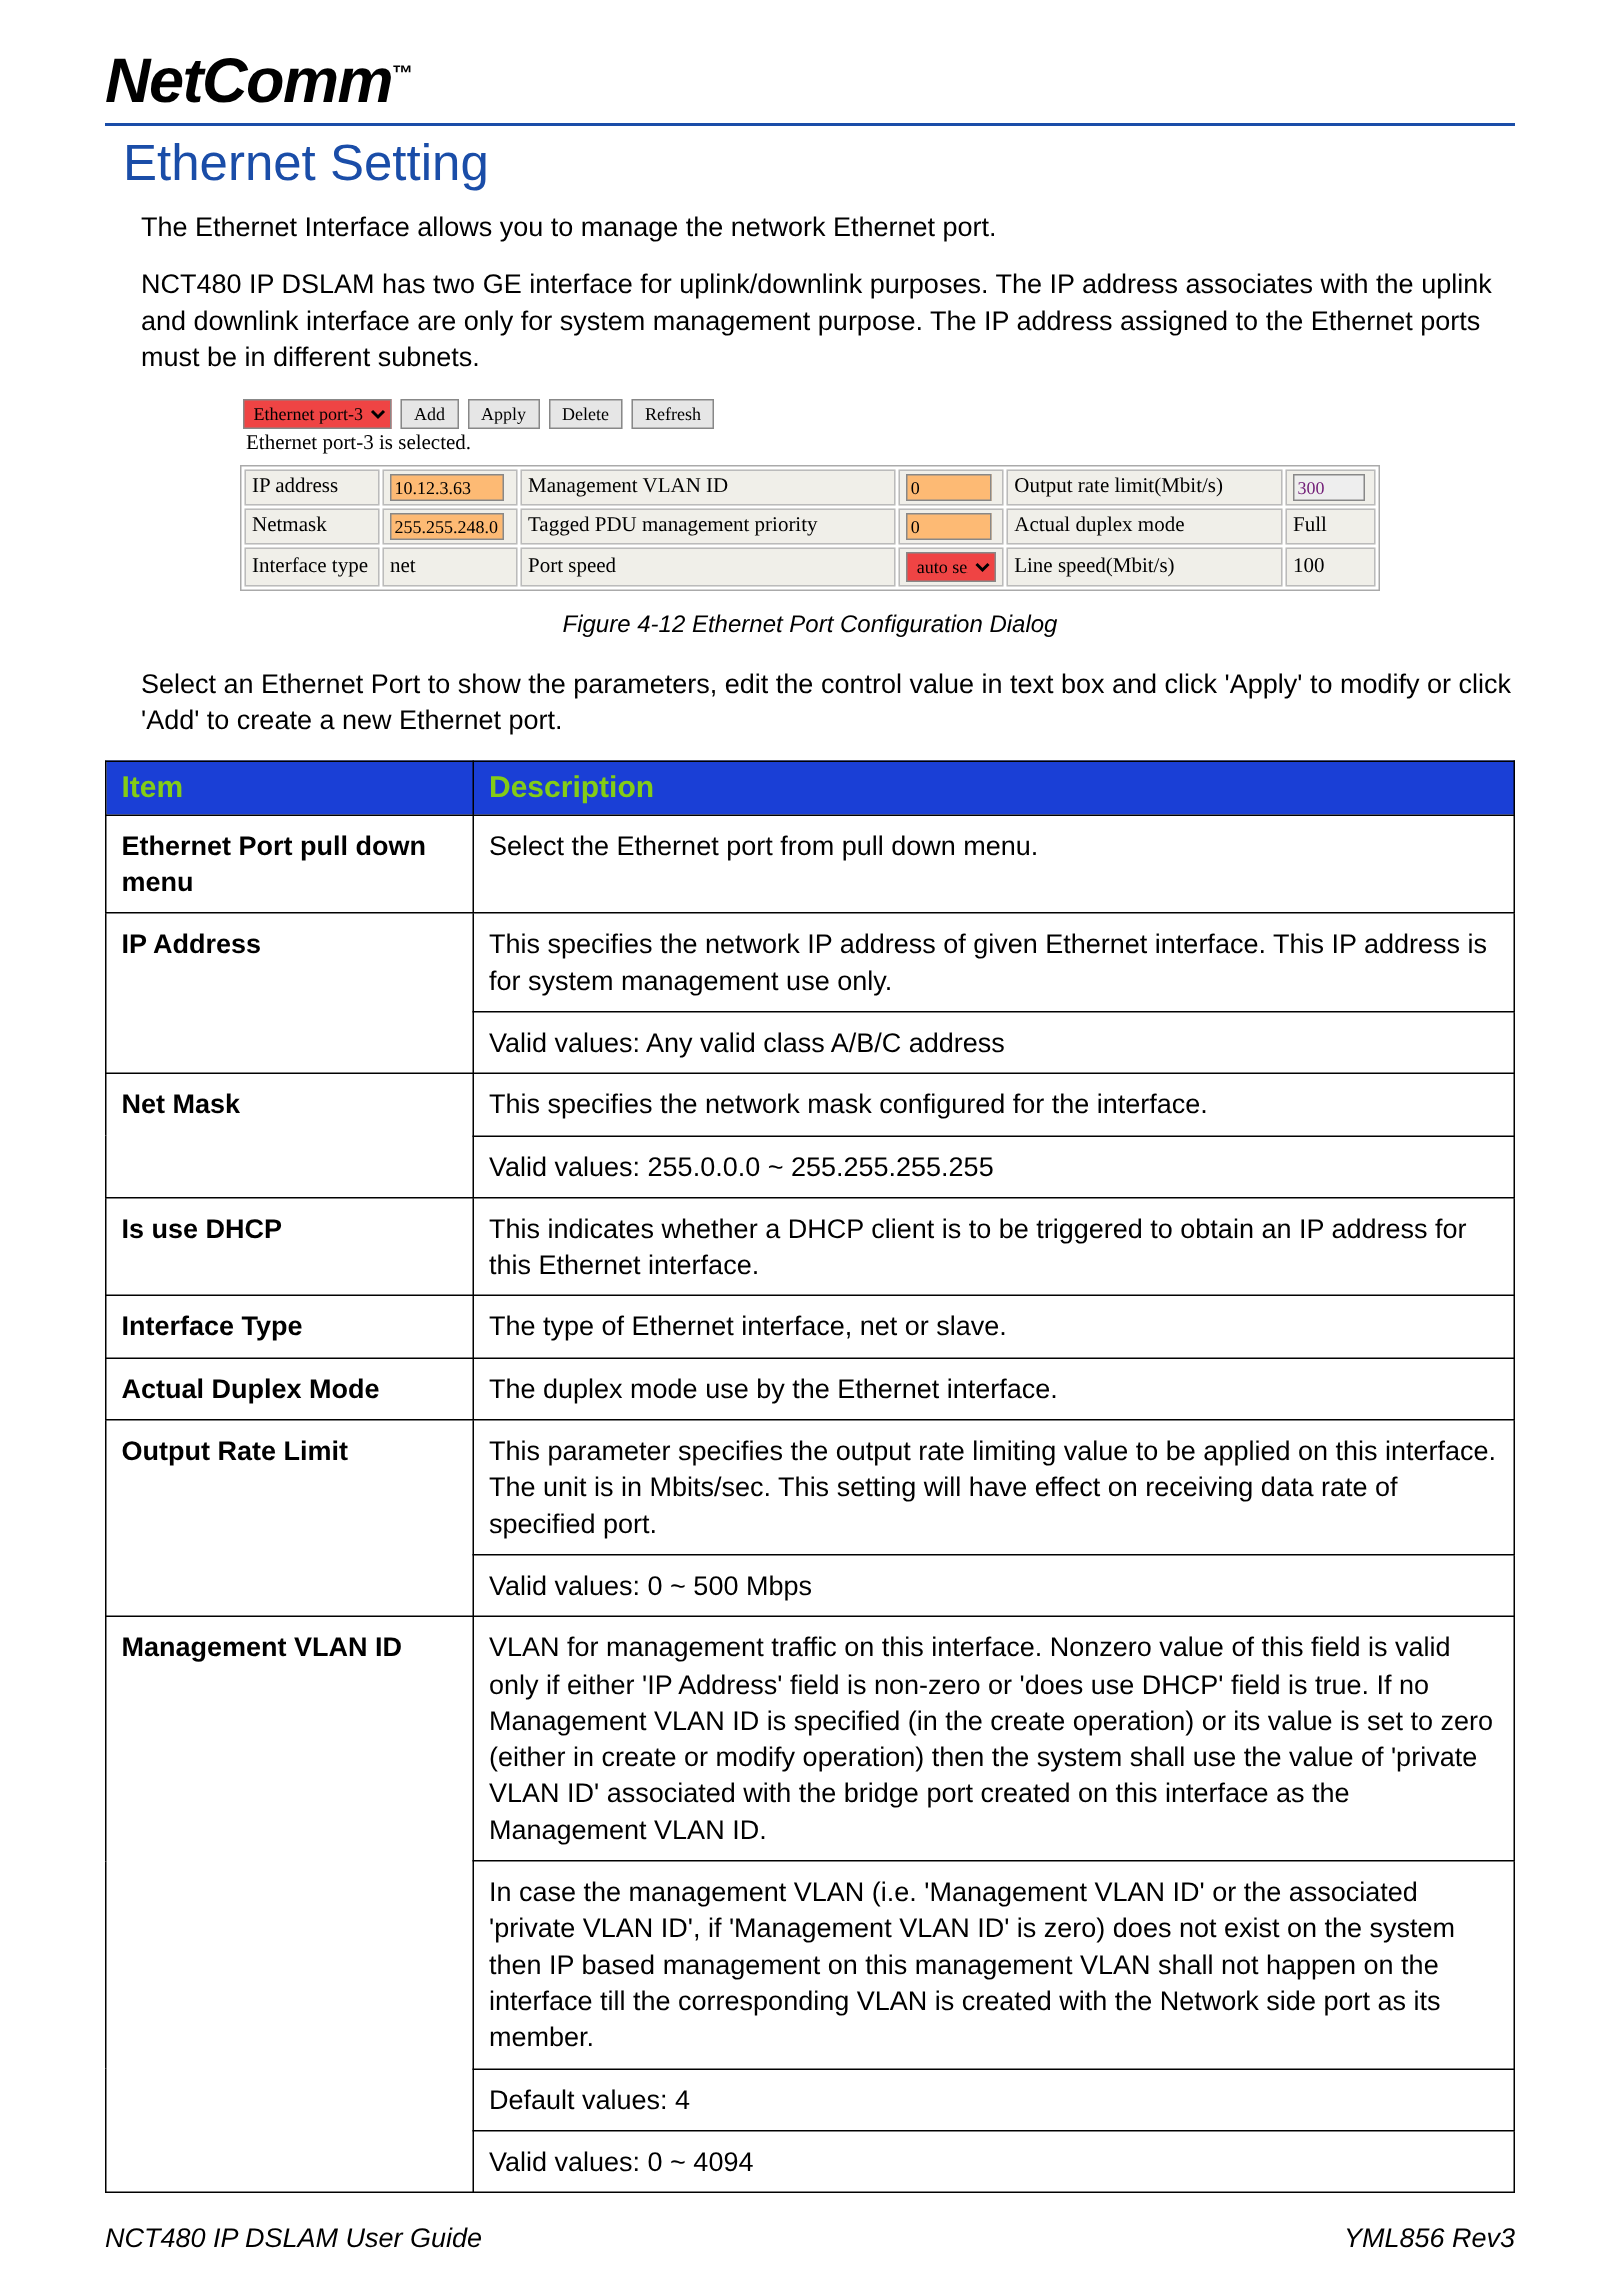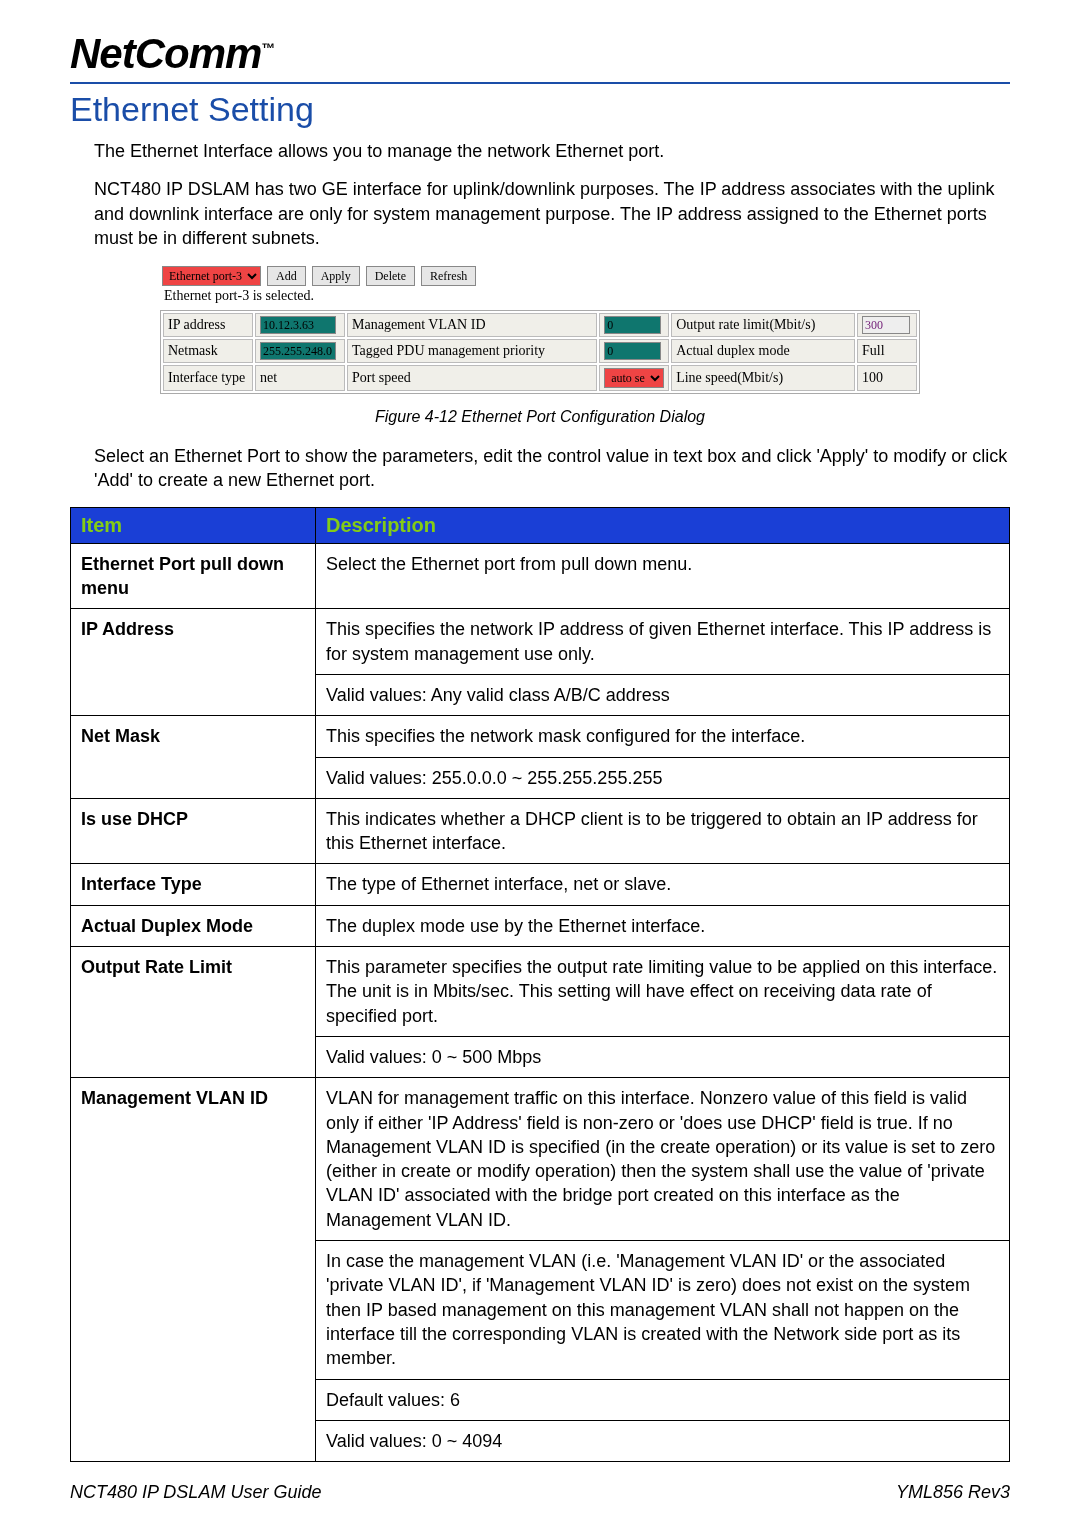--- a/index.html
+++ b/index.html
@@ -26,21 +26,21 @@
     font-size: 42px;
     letter-spacing: -1px;
     position: relative;
   }
   .logo .tm { font-size: 14px; font-style: normal; vertical-align: super; }
   h1.page-title {
     color: #1a4da8;
     font-family: Arial, Helvetica, sans-serif;
     font-weight: normal;
     font-size: 34px;
-    margin: 4px 0 10px 0;
+    margin: 4px 0 10px 12px;
   }
   p.body { margin: 10px 0 14px 24px; line-height: 1.35; }
   .dialog-wrap { display: flex; justify-content: center; margin: 12px 0 6px 0; }
   .dialog {
     width: 760px;
     font-family: "Times New Roman", serif;
     font-size: 14px;
     color: #000;
   }
   .dialog .toolbar {
@@ -78,21 +78,21 @@
     background: #f0efe9;
     vertical-align: middle;
     height: 24px;
   }
   .dialog .grid td input {
     width: 95%;
     border: 1px solid #888;
     padding: 0 2px;
     height: 18px;
     font-size: 12px;
-    background: #0f766e;
+    background: #fdba74;
   }
   .dialog .grid td input[readonly] { background: #eee; color:#701a75; }
   .dialog .grid td.tight { width: 90px; }
   .dialog .dhcp-row td { padding: 4px; }
   .fig-caption {
     text-align: center;
     font-style: italic;
     font-size: 16px;
     margin: 14px 0 18px 0;
   }
@@ -244,21 +244,21 @@
         <td>Valid values: 0 ~ 500 Mbps</td>
       </tr>
       <tr>
         <td class="item" rowspan="4">Management VLAN ID</td>
         <td>VLAN for management traffic on this interface. Nonzero value of this field is valid only if either 'IP Address' field is non-zero or 'does use DHCP' field is true. If no Management VLAN ID is specified (in the create operation) or its value is set to zero (either in create or modify operation) then the system shall use the value of 'private VLAN ID' associated with the bridge port created on this interface as the Management VLAN ID.</td>
       </tr>
       <tr>
         <td>In case the management VLAN (i.e. 'Management VLAN ID' or the associated 'private VLAN ID', if 'Management VLAN ID' is zero) does not exist on the system then IP based management on this management VLAN shall not happen on the interface till the corresponding VLAN is created with the Network side port as its member.</td>
       </tr>
       <tr>
-        <td>Default values: 6</td>
+        <td>Default values: 4</td>
       </tr>
       <tr>
         <td>Valid values: 0 ~ 4094</td>
       </tr>
     </tbody>
 </table>
 
 <div class="footer">
   <div class="left">
     <div>NCT480 IP DSLAM User Guide</div>

